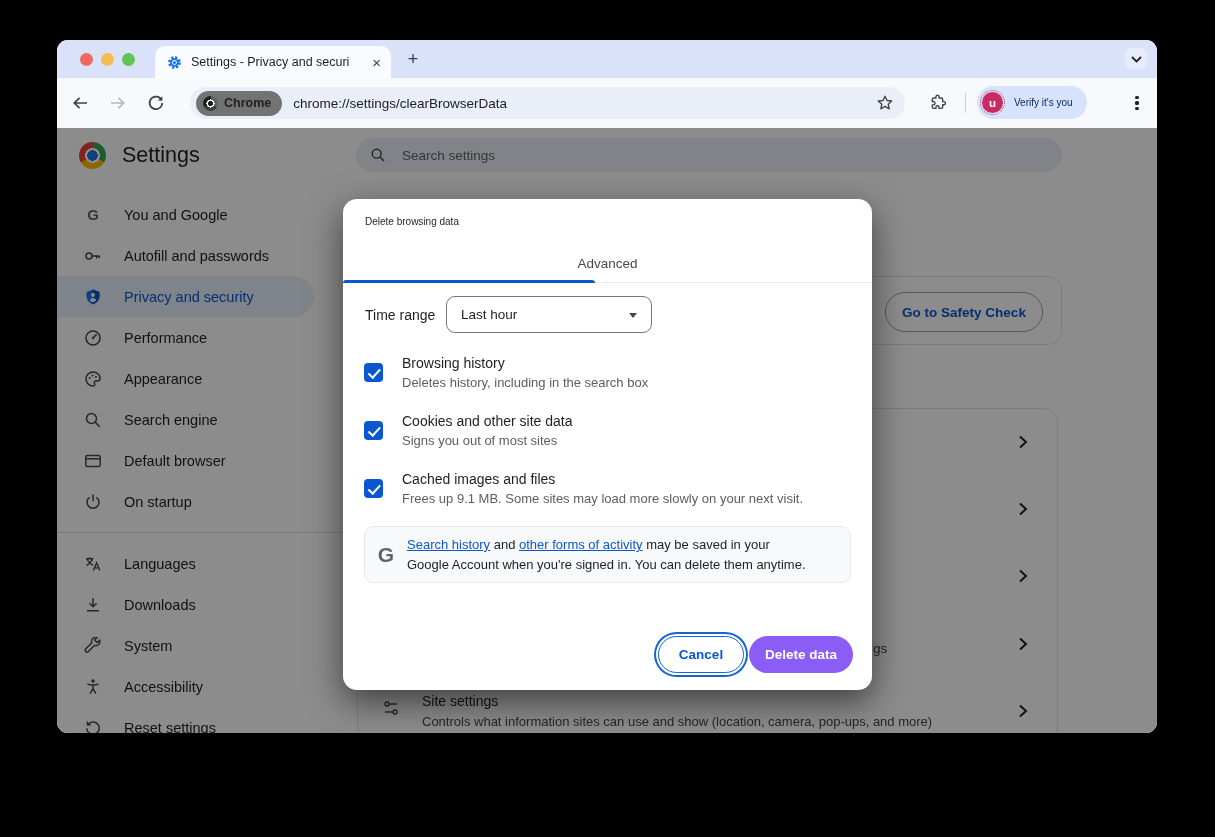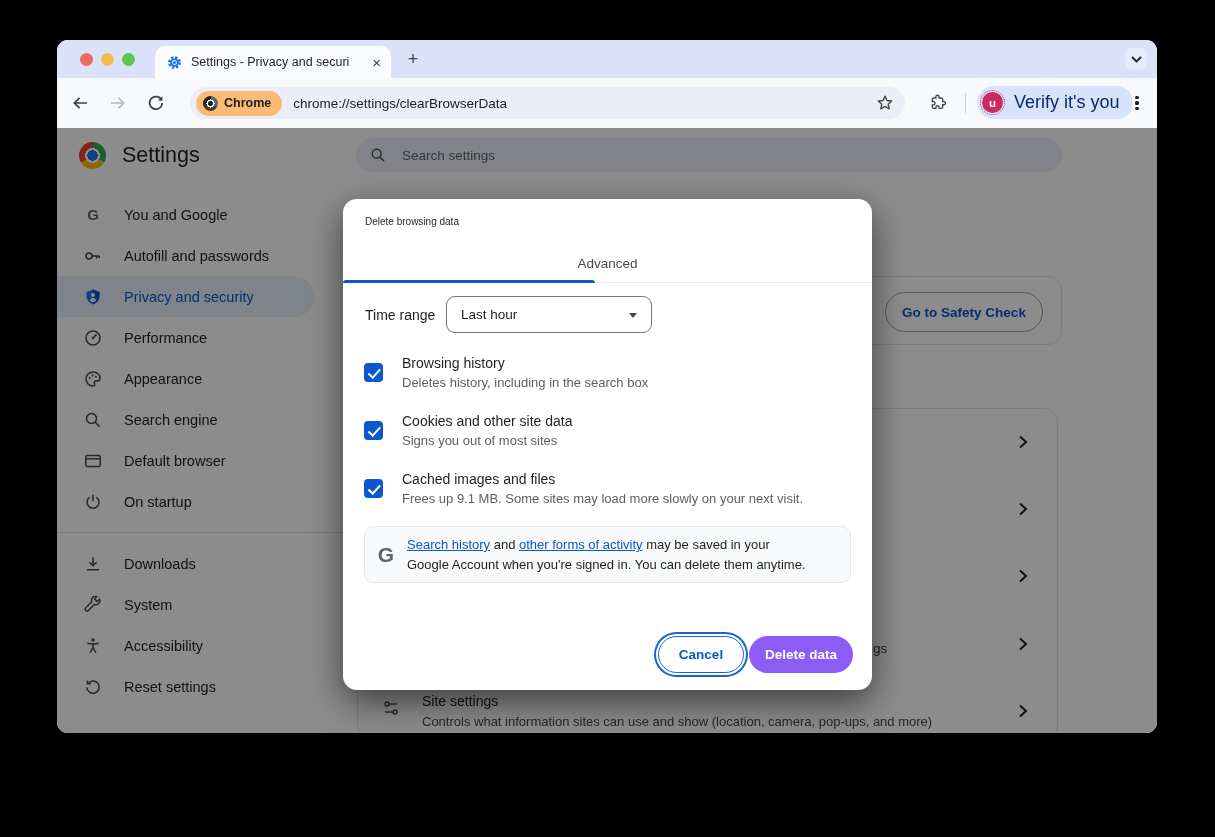--- a/index.html
+++ b/index.html
@@ -19,36 +19,36 @@
   .newtab-btn { position:absolute; left:345px; top:8px; width:22px; height:22px; display:flex;
                 align-items:center; justify-content:center; color:#3c4043; font-size:18px; }
   .tabsearch-btn { position:absolute; right:10px; top:8px; width:22px; height:22px; border-radius:7px;
                    background:#e6ecfb; display:flex; align-items:center; justify-content:center; }
 
   
   .toolbar { position:relative; height:50px; background:#f8f9fd; }
   .nav-ic { position:absolute; top:16px; width:18px; height:18px; }
   .urlbar { position:absolute; left:133px; top:9px; width:715px; height:32px; border-radius:16px;
             background:#e9eef9; display:flex; align-items:center; }
-  .site-chip { margin-left:6px; height:25px; border-radius:13px; background:#fdba74; display:flex;
+  .site-chip { margin-left:6px; height:25px; border-radius:13px; background:#737373; display:flex;
                align-items:center; gap:6px; padding:0 11px 0 7px; }
   .chip-logo { width:15px; height:15px; border-radius:50%;
       background: radial-gradient(circle, #202124 0 26%, #fff 26% 38%, rgba(0,0,0,0) 38%),
                   conic-gradient(from -120deg, #202124 0 120deg, #5f6368 120deg 240deg, #3c4043 240deg 360deg); }
   .chip-text { font-size:12.5px; font-weight:700; color:#202124; }
   .url-text { margin-left:11px; font-size:13.5px; color:#202124; }
   .star { position:absolute; right:11px; top:7px; }
   .puzzle { position:absolute; left:872px; top:16px; }
   .tb-divider { position:absolute; left:908px; top:15px; width:1px; height:20px; background:#c9ced8; }
   .verify-pill { position:absolute; left:920px; top:8px; height:33px; border-radius:17px; background:#d7e3fc;
                  display:flex; align-items:center; padding:0 14px 0 5px; }
   .avatar { width:21px; height:21px; border-radius:50%; background:#c92a62; color:#fff; font-size:11.5px;
             font-weight:700; display:flex; align-items:center; justify-content:center;
             outline:1.5px dotted #c92a62; outline-offset:1.5px; }
-  .verify-text { margin-left:11px; font-size:18px; font-weight:500; color:#0a2a66; }
+  .verify-text { margin-left:11px; font-size:10px; font-weight:500; color:#0a2a66; }
   .kebab { position:absolute; left:1071px; top:15px; width:18px; height:20px; display:flex; flex-direction:column;
            align-items:center; justify-content:center; gap:2.5px; }
   .kebab i { width:3.2px; height:3.2px; border-radius:50%; background:#202124; }
 
   
   .content { position:relative; height:633px; background:#fff; }
 
   .sb-head { position:absolute; left:22px; top:14px; display:flex; align-items:center; gap:16px; }
   .chrome-logo { width:27px; height:27px; border-radius:50%;
       background: radial-gradient(circle, #1a73e8 0 27%, #fff 27% 39%, rgba(0,0,0,0) 39%),
@@ -263,20 +263,29 @@
             </svg>
         </span>
         <span class="nlabel">On startup</span>
       </div>
 
       <div class="nav-divider"></div>
 
       <div class="nav-item">
         <span class="nicon">
           <svg width="18" height="18" viewBox="0 0 18 18">
+              <path d="M2 3.8h7.2M5.6 2.2v1.6M8.4 3.8c-.7 2.6-3 5.2-5.9 6.6M3.3 3.8c.6 2.4 2.8 4.9 5.7 6.2" fill="none" stroke="#454746" stroke-width="1.4"></path>
+              <path d="M9.4 15.6l3.2-7.8 3.2 7.8M10.6 12.9h4.1" fill="none" stroke="#454746" stroke-width="1.4"></path>
+            </svg>
+        </span>
+        <span class="nlabel">Languages</span>
+      </div>
+      <div class="nav-item">
+        <span class="nicon">
+          <svg width="18" height="18" viewBox="0 0 18 18">
               <path d="M9 2.2v8.2M5.4 7.2L9 10.8l3.6-3.6M3 14.8h12" fill="none" stroke="#454746" stroke-width="1.5"></path>
             </svg>
         </span>
         <span class="nlabel">Downloads</span>
       </div>
       <div class="nav-item">
         <span class="nicon">
           <svg width="18" height="18" viewBox="0 0 18 18">
               <path d="M15.6 3.2a4 4 0 01-5.2 5.2l-6 6a1.8 1.8 0 01-2.6-2.6l6-6a4 4 0 015.2-5.2L10.6 3l2.6 2.6z" fill="none" stroke="#454746" stroke-width="1.4"></path>
             </svg>

